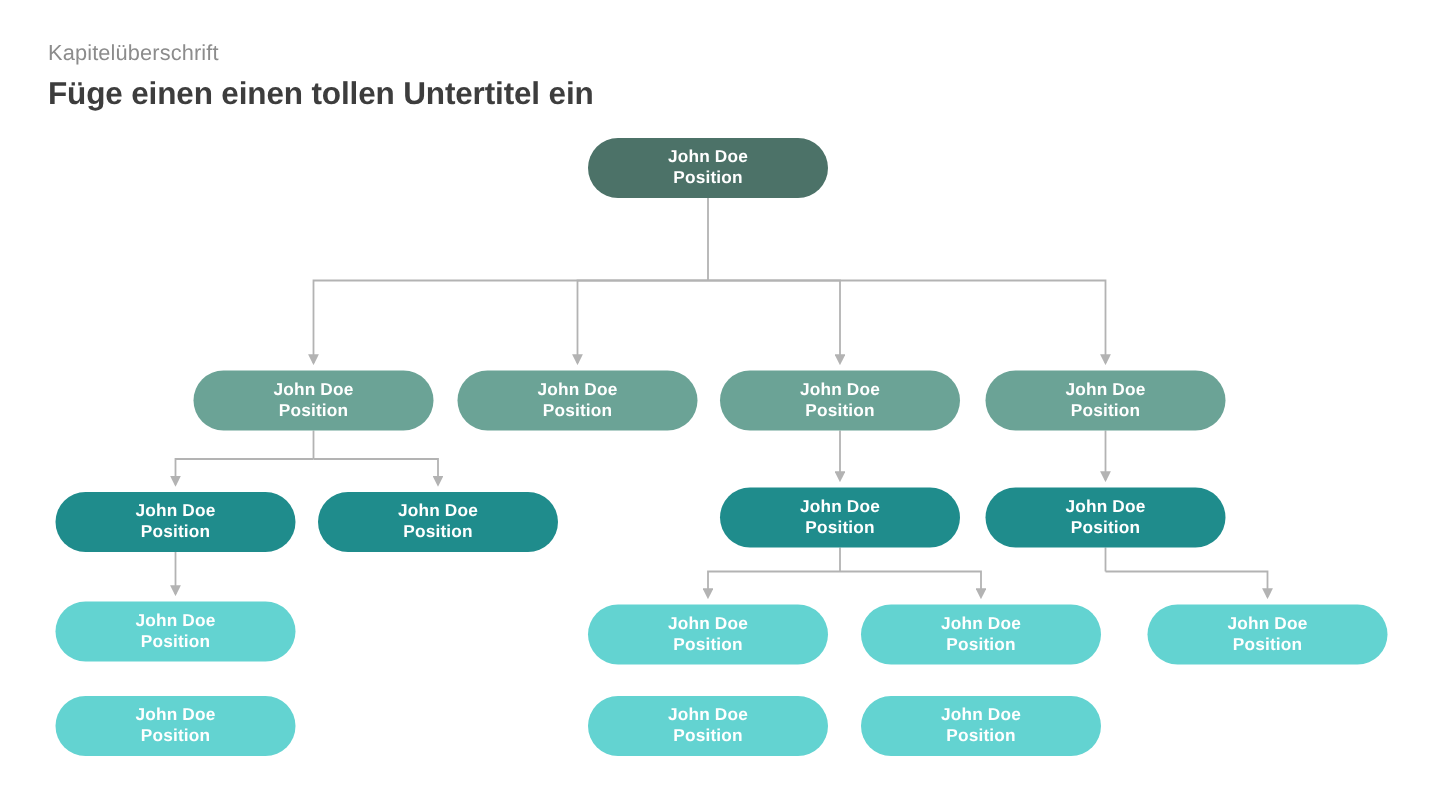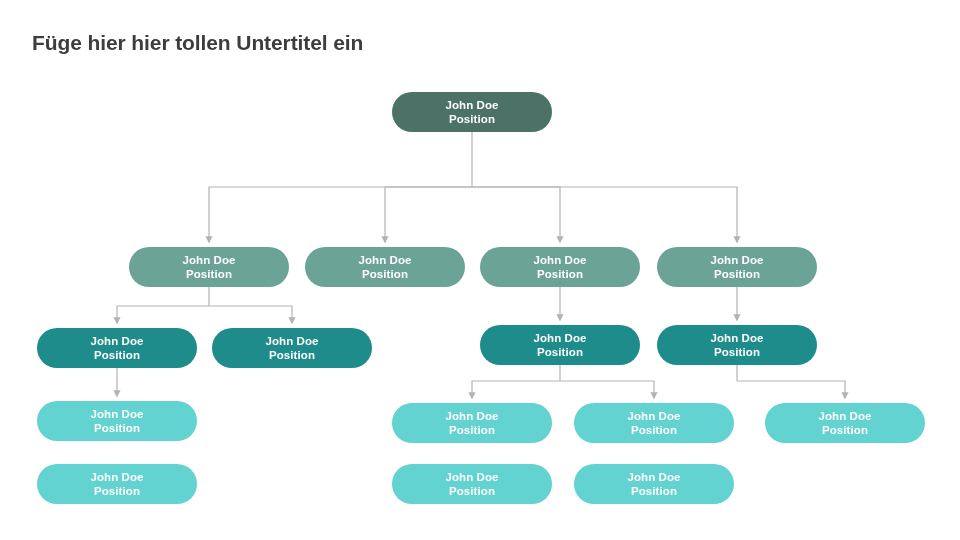--- a/index.html
+++ b/index.html
@@ -77,21 +77,22 @@
     font-size: 11.5px;
     font-weight: bold;
     line-height: 15px;
     letter-spacing: 0.1px;
   }
 </style>
 </head>
 <body>
 
 <div id="header">
-  <div id="subtitle">Füge hier hier tollen Untertitel ein</div>
+  <div id="chapter-label">Kapitelüberschrift</div>
+  <div id="subtitle">Füge einen einen tollen Untertitel ein</div>
 </div>
 
 <div id="chart-canvas">
   <svg id="connector-layer" viewBox="0 0 960 540">
     <defs>
       <marker id="arrow" viewBox="0 0 10 10" refX="8" refY="5" markerWidth="6" markerHeight="6" orient="auto-start-reverse">
         <path d="M 0 0 L 10 5 L 0 10 z" fill="#b3b3b3"></path>
       </marker>
     </defs>
     <g id="edges" stroke="#b3b3b3" stroke-width="1.2" fill="none">

